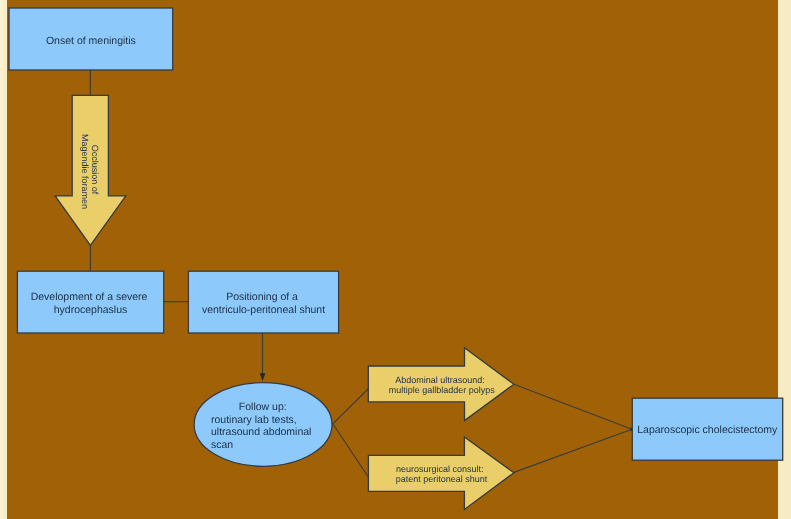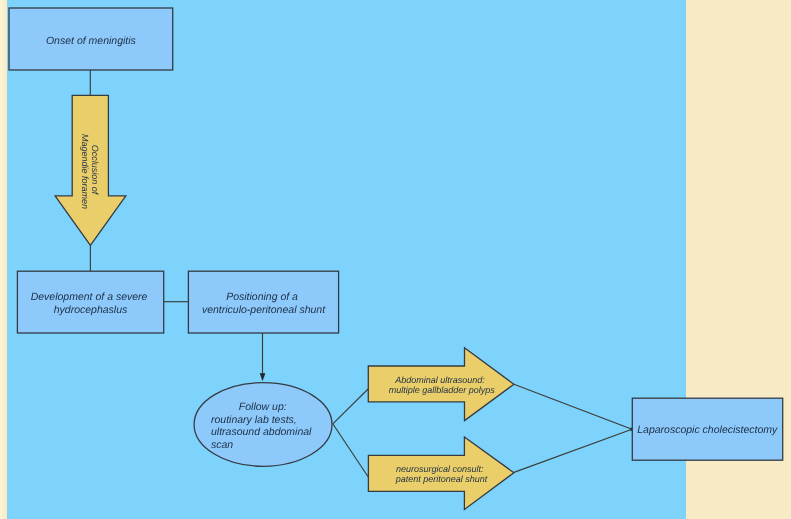--- a/index.html
+++ b/index.html
@@ -2,21 +2,21 @@
 <html><head>
 <meta charset="utf-8">
 <style>
   html, body { margin:0; padding:0; }
   body {
     width:791px; height:519px;
     background:#f7ebc5;
     font-family:"Liberation Sans", sans-serif;
     overflow:hidden;
   }
-  #stage { position:relative; width:686px; height:519px; background:#7dd3fc;font-style:italic; }
+  #stage { position:relative; width:778px; height:519px; background:#a16207; }
   #edge-fade {
     position:absolute; left:0; top:0; width:7px; height:519px;
     background:linear-gradient(to right,#fcf5d7 0%,#faf0cc 40%,#f7ebc5 100%);
     pointer-events:none;
   }
   #chart { position:absolute; left:0; top:0; }
   .shape { stroke:#353b42; stroke-width:1.3; }
   .blue { fill:#8dc9fb; }
   .yellow { fill:#eace69; }
   .edge { stroke:#3b3d38; stroke-width:1.15; fill:none; }

